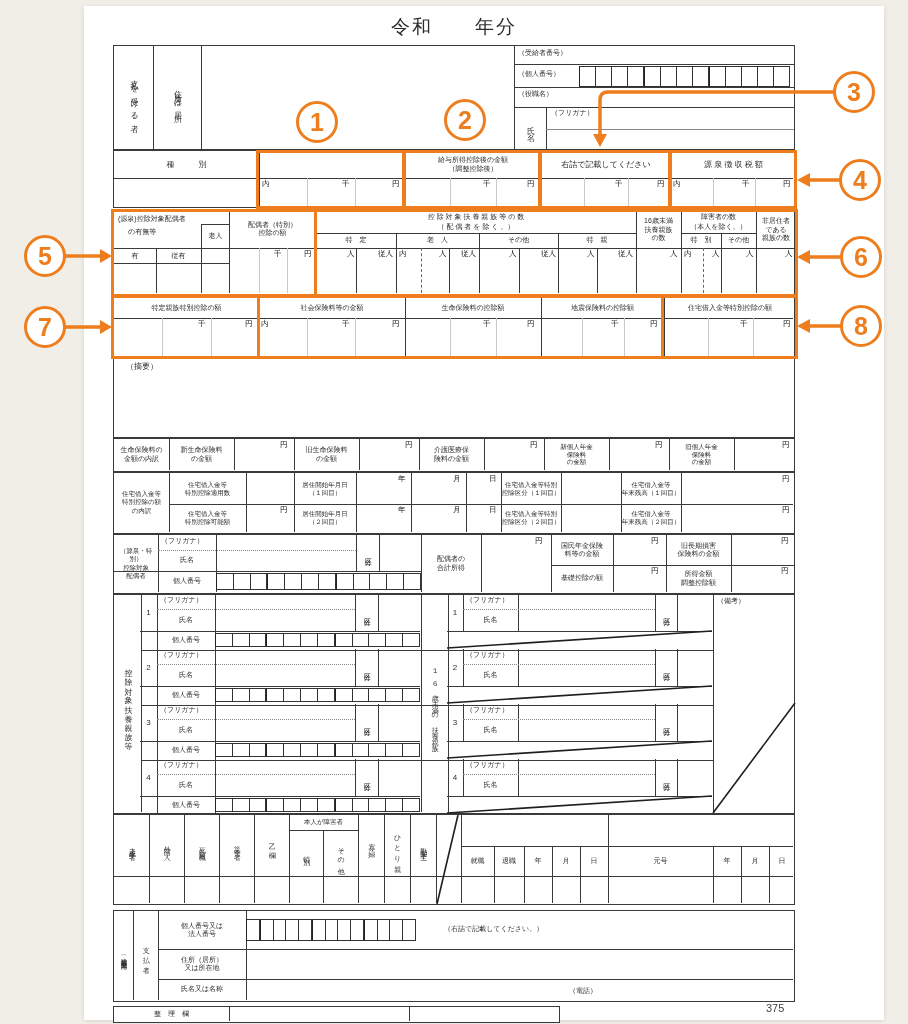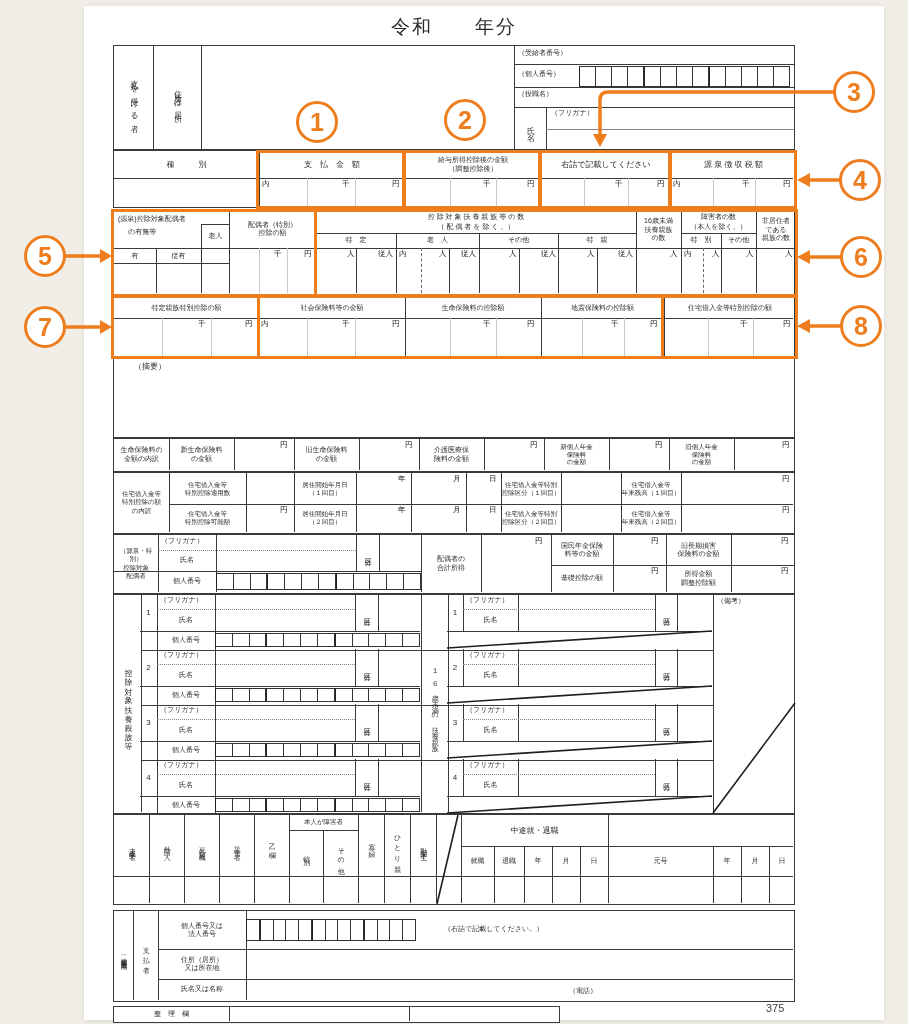--- a/index.html
+++ b/index.html
@@ -81,21 +81,20 @@
   <div class="a" style="left:432px;top:83px;width:248px;height:20px"></div>
 </div>
 
 <div class="sec" style="left:113px;top:150px;width:682px;height:58px">
   <div class="hl" style="left:0;top:27px;width:679px"></div>
   <div class="vl" style="left:145px;top:0;height:55px"></div>
   <div class="vl" style="left:291px;top:0;height:55px"></div>
   <div class="vl" style="left:427px;top:0;height:55px"></div>
   <div class="vl" style="left:557px;top:0;height:55px"></div>
   <div class="a c lb" style="left:0;top:0;width:145px;height:27px">種　　　別</div>
-  <div class="a c lb" style="left:145px;top:0;width:146px;height:27px">支　払　金　額</div>
   <div class="a c lbs" style="left:291px;top:0;width:136px;height:27px;flex-direction:column">
     <div>給与所得控除後の金額</div>
         <div>（調整控除後）</div>
   </div>
   <div class="a c lb" style="left:427px;top:0;width:130px;height:27px">右詰で記載してください</div>
   <div class="a c lb" style="left:557px;top:0;width:125px;height:27px">源 泉 徴 収 税 額</div>
   <div class="gl" style="left:193px;top:27px;height:28px"></div>
       <div class="gl" style="left:241px;top:27px;height:28px"></div>
   <div class="u" style="left:148px;top:29px">内</div>
   <div class="u" style="left:228px;top:29px">千</div>
@@ -214,21 +213,21 @@
       <div class="gl" style="left:510px;top:20px;height:38px"></div>
   <div class="u" style="left:497px;top:22px">千</div>
       <div class="u" style="left:536px;top:22px">円</div>
   <div class="gl" style="left:594px;top:20px;height:38px"></div>
       <div class="gl" style="left:639px;top:20px;height:38px"></div>
   <div class="u" style="left:626px;top:22px">千</div>
       <div class="u" style="left:669px;top:22px">円</div>
 </div>
 
 <div class="sec" style="left:113px;top:358px;width:682px;height:80px">
-  <div class="a lb" style="left:20px;top:3px">（摘要）</div>
+  <div class="a lb" style="left:12px;top:3px">（摘要）</div>
 </div>
 
 <div class="sec" style="left:113px;top:438px;width:682px;height:34px">
   <div class="vl" style="left:55px;top:0;height:31px"></div>
   <div class="a c lbs" style="left:0;top:0;width:55px;height:31px;flex-direction:column">
         <div>生命保険料の</div>
         <div>金額の内訳</div>
       </div>
   <div class="vl" style="left:120px;top:0;height:31px"></div>
       <div class="vl" style="left:180px;top:0;height:31px"></div>
@@ -447,21 +446,20 @@
       </div>
   <div class="a c" style="left:244px;top:2px;width:26px;height:58px">
         <span class="lbs vt" style="letter-spacing:8px">寡婦</span>
       </div>
   <div class="a c" style="left:270px;top:2px;width:26px;height:58px">
         <span class="lbs vt" style="letter-spacing:2px">ひとり親</span>
       </div>
   <div class="a c" style="left:296px;top:2px;width:26px;height:58px">
         <span class="lbs vt" style="letter-spacing:2px">勤労学生</span>
       </div>
-  <div class="a c lb" style="left:347px;top:0;width:147px;height:31px">中途就・退職</div>
   <div class="hl" style="left:347px;top:31px;width:332px"></div>
   <div class="vl" style="left:380px;top:31px;height:57px"></div>
       <div class="vl" style="left:410px;top:31px;height:57px"></div>
   <div class="vl" style="left:438px;top:31px;height:57px"></div>
       <div class="vl" style="left:466px;top:31px;height:57px"></div>
   <div class="a c lbs" style="left:347px;top:31px;width:33px;height:30px">就職</div>
   <div class="a c lbs" style="left:380px;top:31px;width:30px;height:30px">退職</div>
   <div class="a c lbs" style="left:410px;top:31px;width:28px;height:30px">年</div>
   <div class="a c lbs" style="left:438px;top:31px;width:28px;height:30px">月</div>
   <div class="a c lbs" style="left:466px;top:31px;width:28px;height:30px">日</div>

